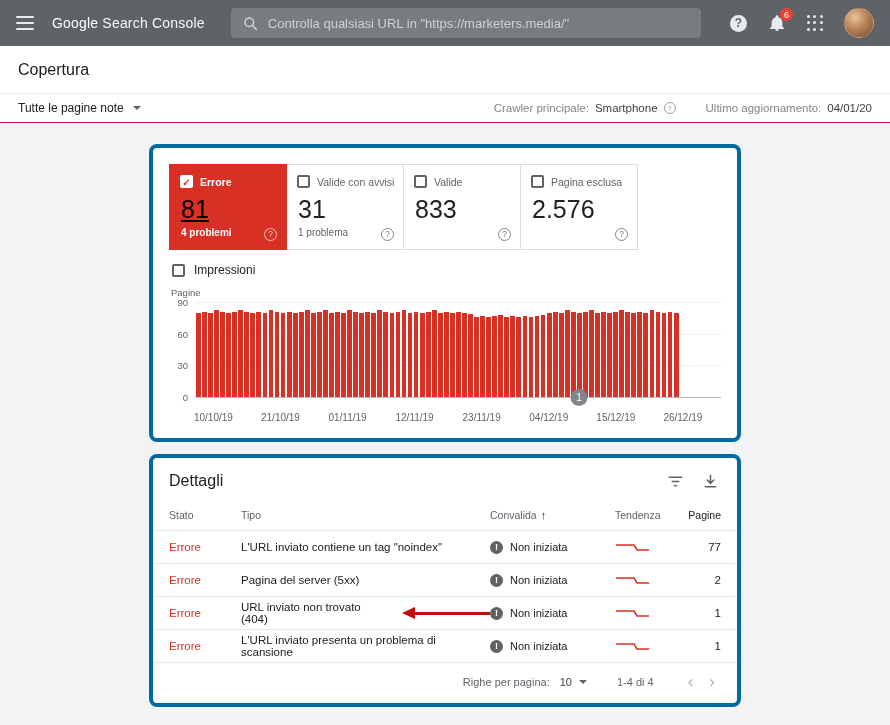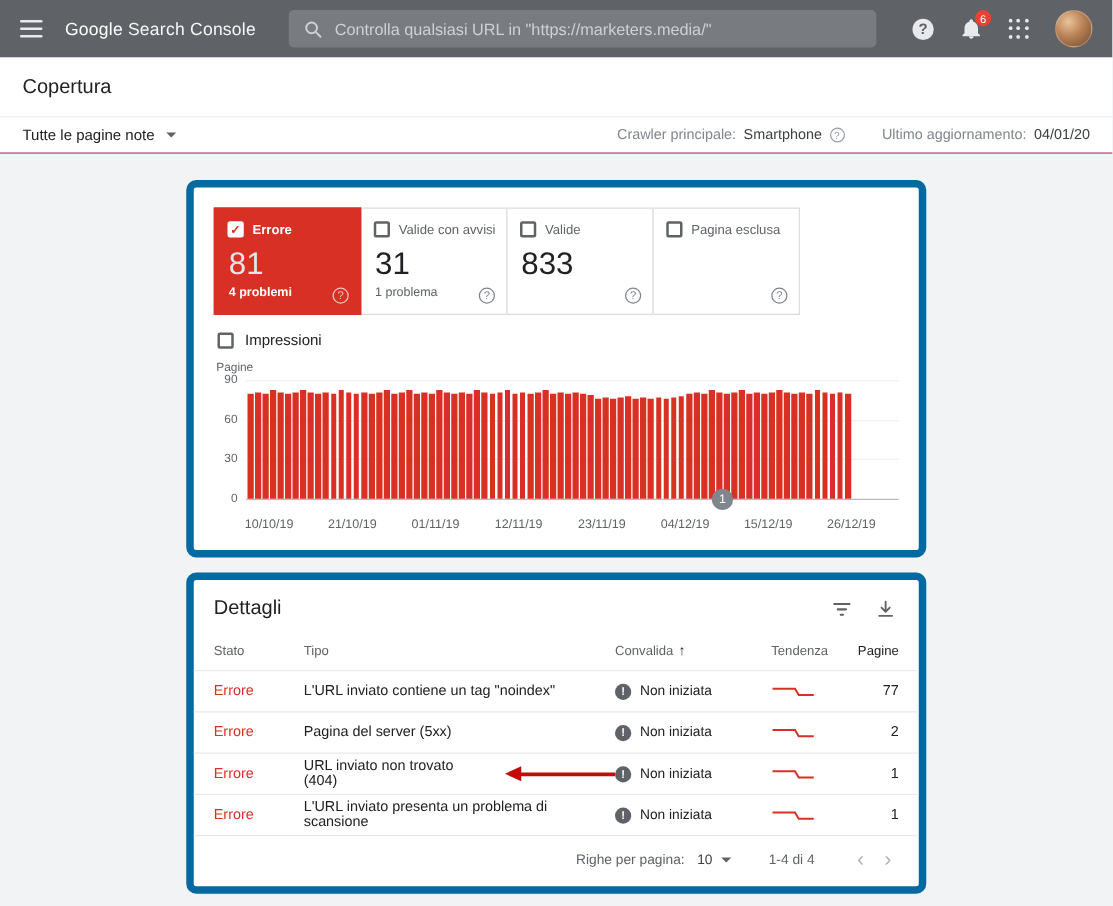--- a/index.html
+++ b/index.html
@@ -36,35 +36,35 @@
   .page-title{font-size:16px;color:#202124;}
   .filter-bar{height:29px;background:#fff;border-bottom:1px solid #be185d;display:flex;align-items:center;padding:0 18px;font-size:12px;}
   .filter-left{display:flex;align-items:center;gap:9px;color:#202124;cursor:pointer;}
   .caret{width:0;height:0;border-left:4px solid transparent;border-right:4px solid transparent;border-top:4.5px solid #5f6368;}
   .filter-right{margin-left:auto;display:flex;align-items:center;gap:6px;color:#80868b;font-size:11.5px;}
   .filter-right .val{color:#3c4043;}
   .mini-help{width:12px;height:12px;border-radius:50%;border:1px solid #9aa0a6;color:#9aa0a6;font-size:8px;display:flex;align-items:center;justify-content:center;cursor:pointer;}
   .filter-sep{width:18px;}
   
   .main{background:var(--page-bg);height:602px;padding-top:21px;}
-  .card{width:592px;margin:0 auto;background:#fff;border:6px solid #0369a1;border-radius:8px;}
+  .card{width:592px;margin:0 auto;background:#fff;border:4px solid #0369a1;border-radius:8px;}
   .card-summary{padding:16px 16px 8px;}
   
   .tabs{display:flex;}
   .tab{width:118px;height:86px;border:1px solid #dadce0;margin-left:-1px;padding:10px 10px 8px;position:relative;background:#fff;cursor:pointer;}
   .tab:first-child{margin-left:0;}
   .tab.selected{background:var(--error-red);border-color:var(--error-red);z-index:1;}
   .tab-top{display:flex;align-items:center;gap:7px;}
   .checkbox{width:13px;height:13px;border:2px solid #5f6368;border-radius:2px;flex:none;font-size:10px;line-height:11px;text-align:center;cursor:pointer;}
   .checkbox.checked{background:#fff;border-color:#fff;color:var(--error-red);font-weight:bold;}
   .checkbox.checked::after{content:"\2713";}
   .tab-label{font-size:10.5px;color:#5f6368;white-space:nowrap;}
   .tab.selected .tab-label{color:#fff;font-weight:bold;}
   .tab-value{font-size:25px;color:#202124;margin-top:7px;margin-left:1px;}
-  .tab.selected .tab-value{color:#e5e5e5;}
+  .tab.selected .tab-value{color:#000000;text-decoration:underline;}
   .tab-sub{font-size:10px;color:#5f6368;margin-top:3px;min-height:12px;margin-left:1px;}
   .tab.selected .tab-sub{color:#fff;font-weight:bold;}
   .tab-help{position:absolute;right:9px;bottom:8px;width:13px;height:13px;border:1px solid #80868b;border-radius:50%;color:#80868b;font-size:9px;line-height:11px;text-align:center;cursor:pointer;}
   .tab.selected .tab-help{border-color:#f3c1bd;color:#f3c1bd;}
   
   .impressions{display:flex;align-items:center;gap:9px;margin:13px 0 4px 3px;font-size:12px;color:#202124;cursor:pointer;}
   
   .chart{margin-top:10px;padding-left:2px;}
   .chart-ylabel{font-size:9.5px;color:#5f6368;margin:0 0 4px 0;}
   .chart-plot{position:relative;margin-left:24px;height:95px;}
@@ -201,20 +201,21 @@
         <div class="tab-value">833</div>
         <div class="tab-sub"></div>
         <span class="tab-help">?</span>
       </div>
 
       <div class="tab">
         <div class="tab-top">
           <span class="checkbox"></span>
           <span class="tab-label">Pagina esclusa</span>
         </div>
+        <div class="tab-value">2.576</div>
         <div class="tab-sub"></div>
         <span class="tab-help">?</span>
       </div>
 
     </div>
 
     <div class="impressions">
       <span class="checkbox"></span>
       <span>Impressioni</span>
     </div>

